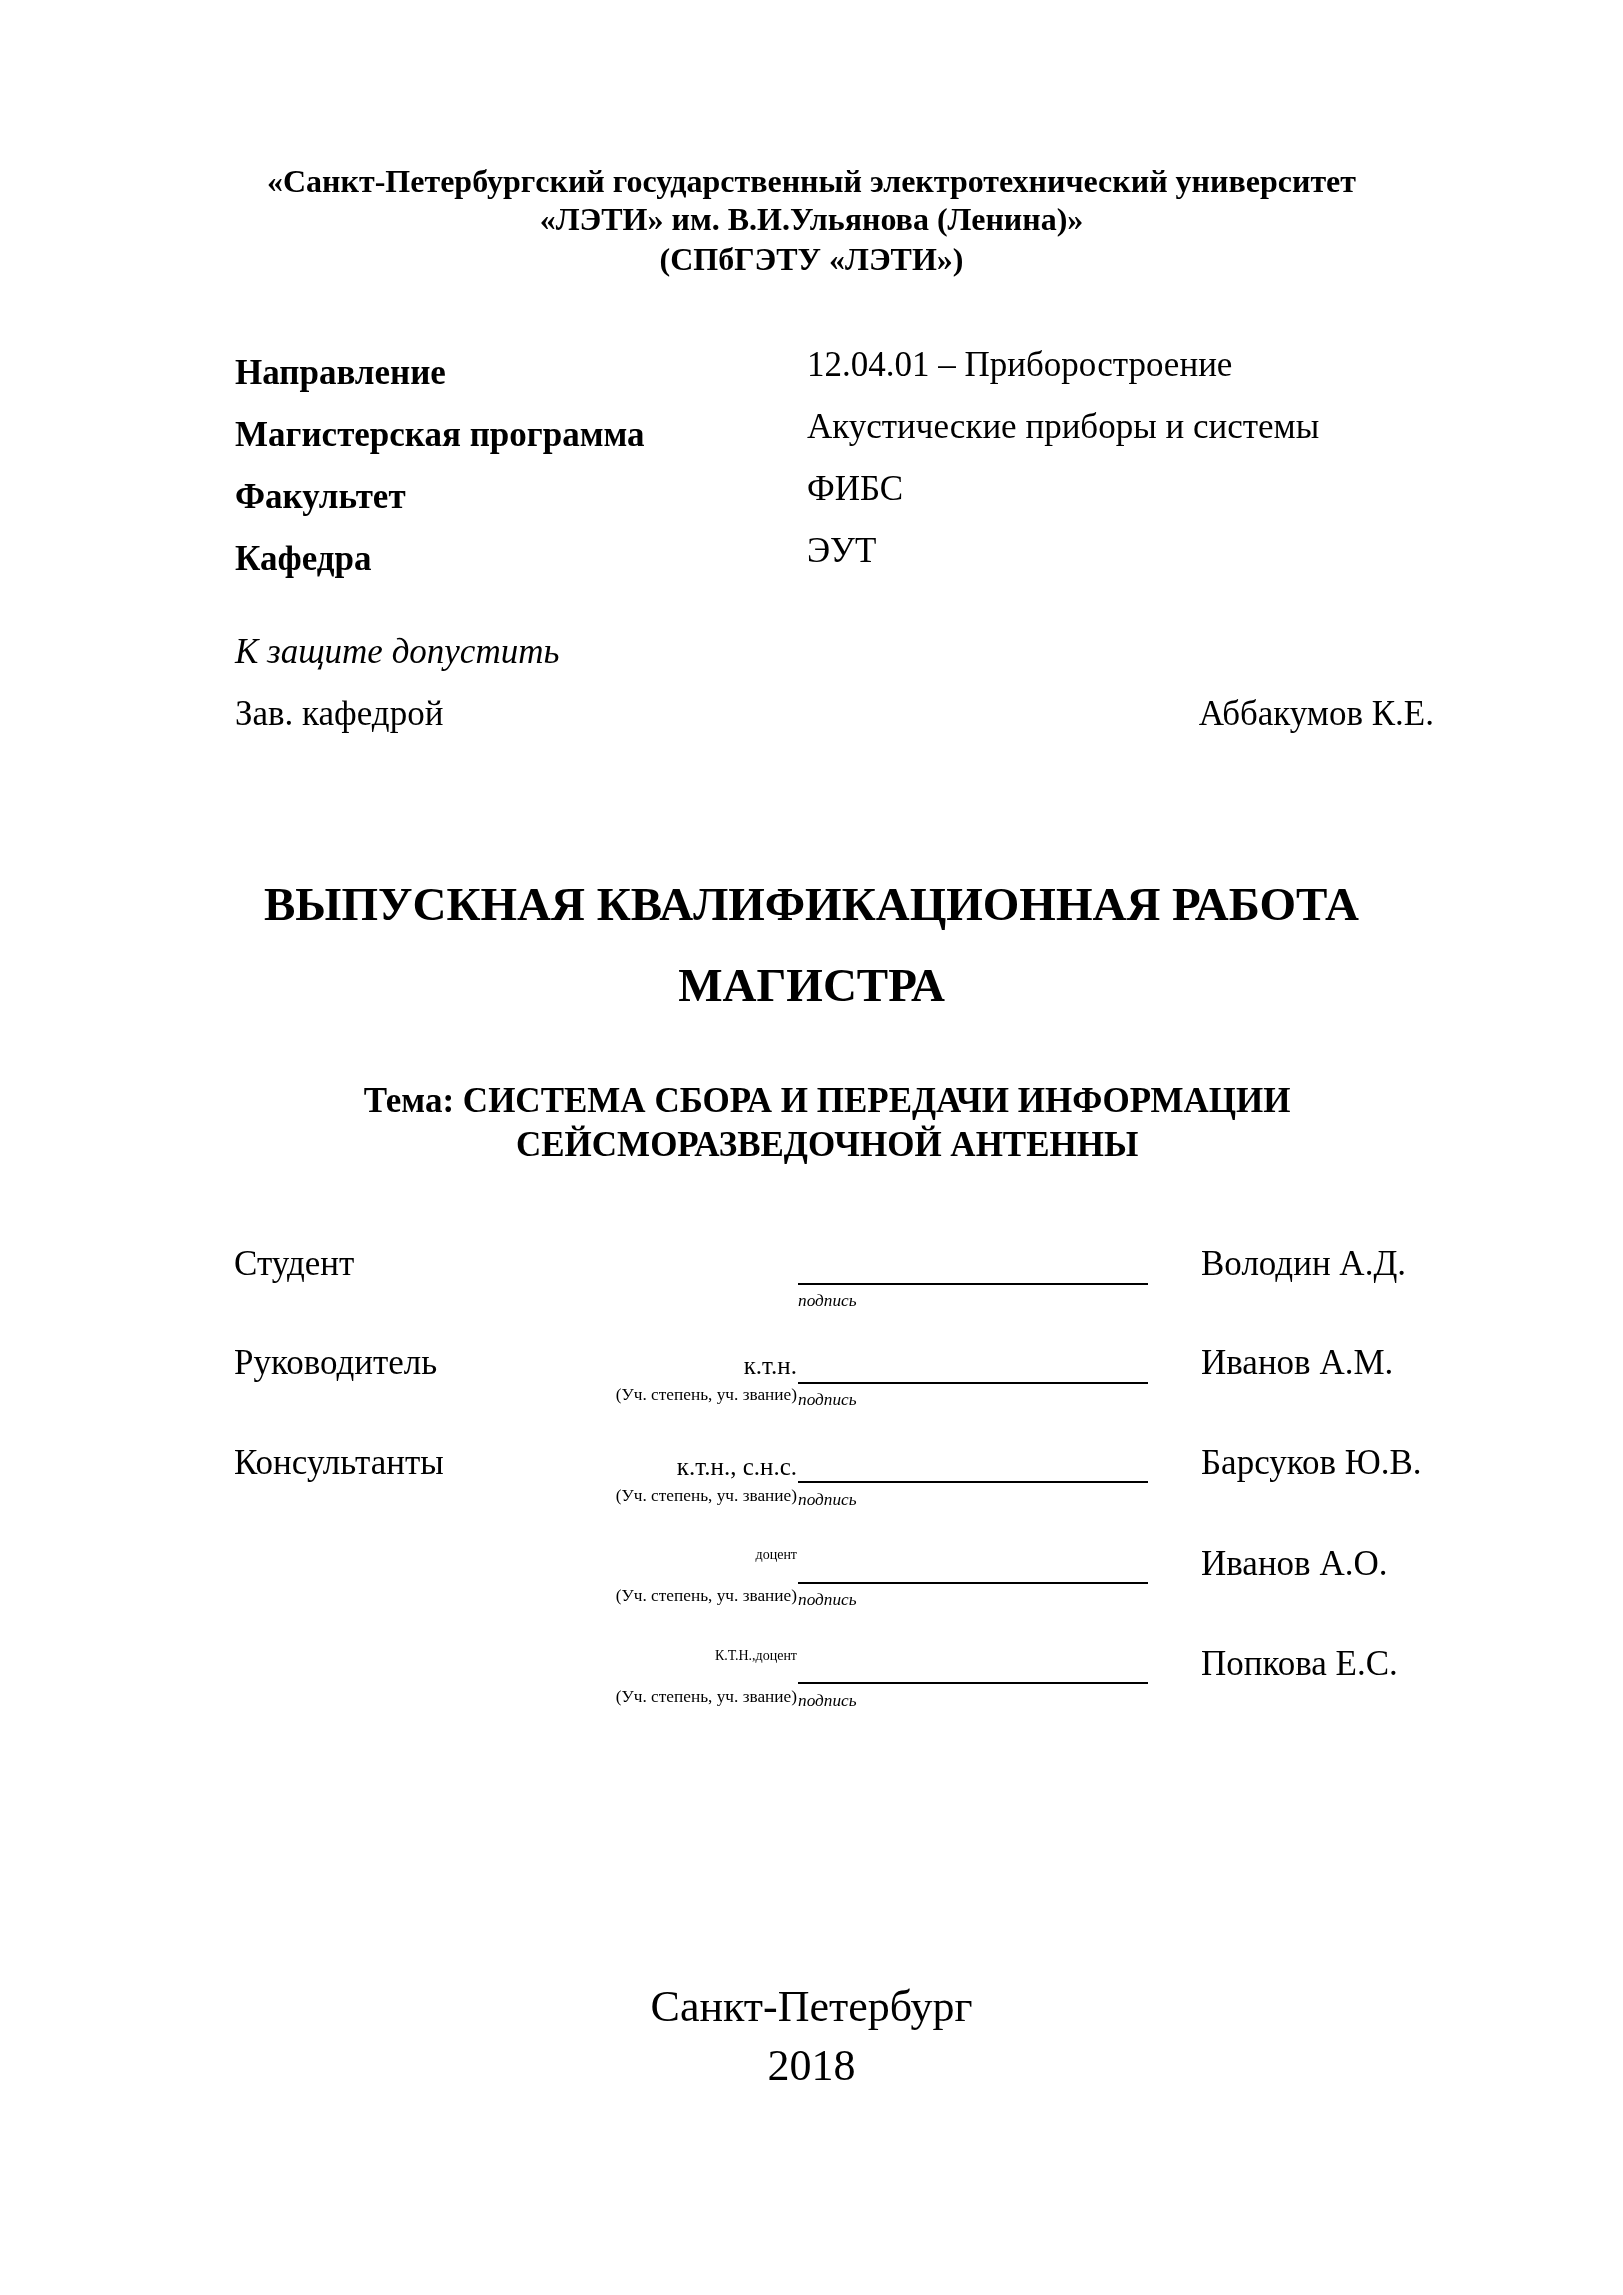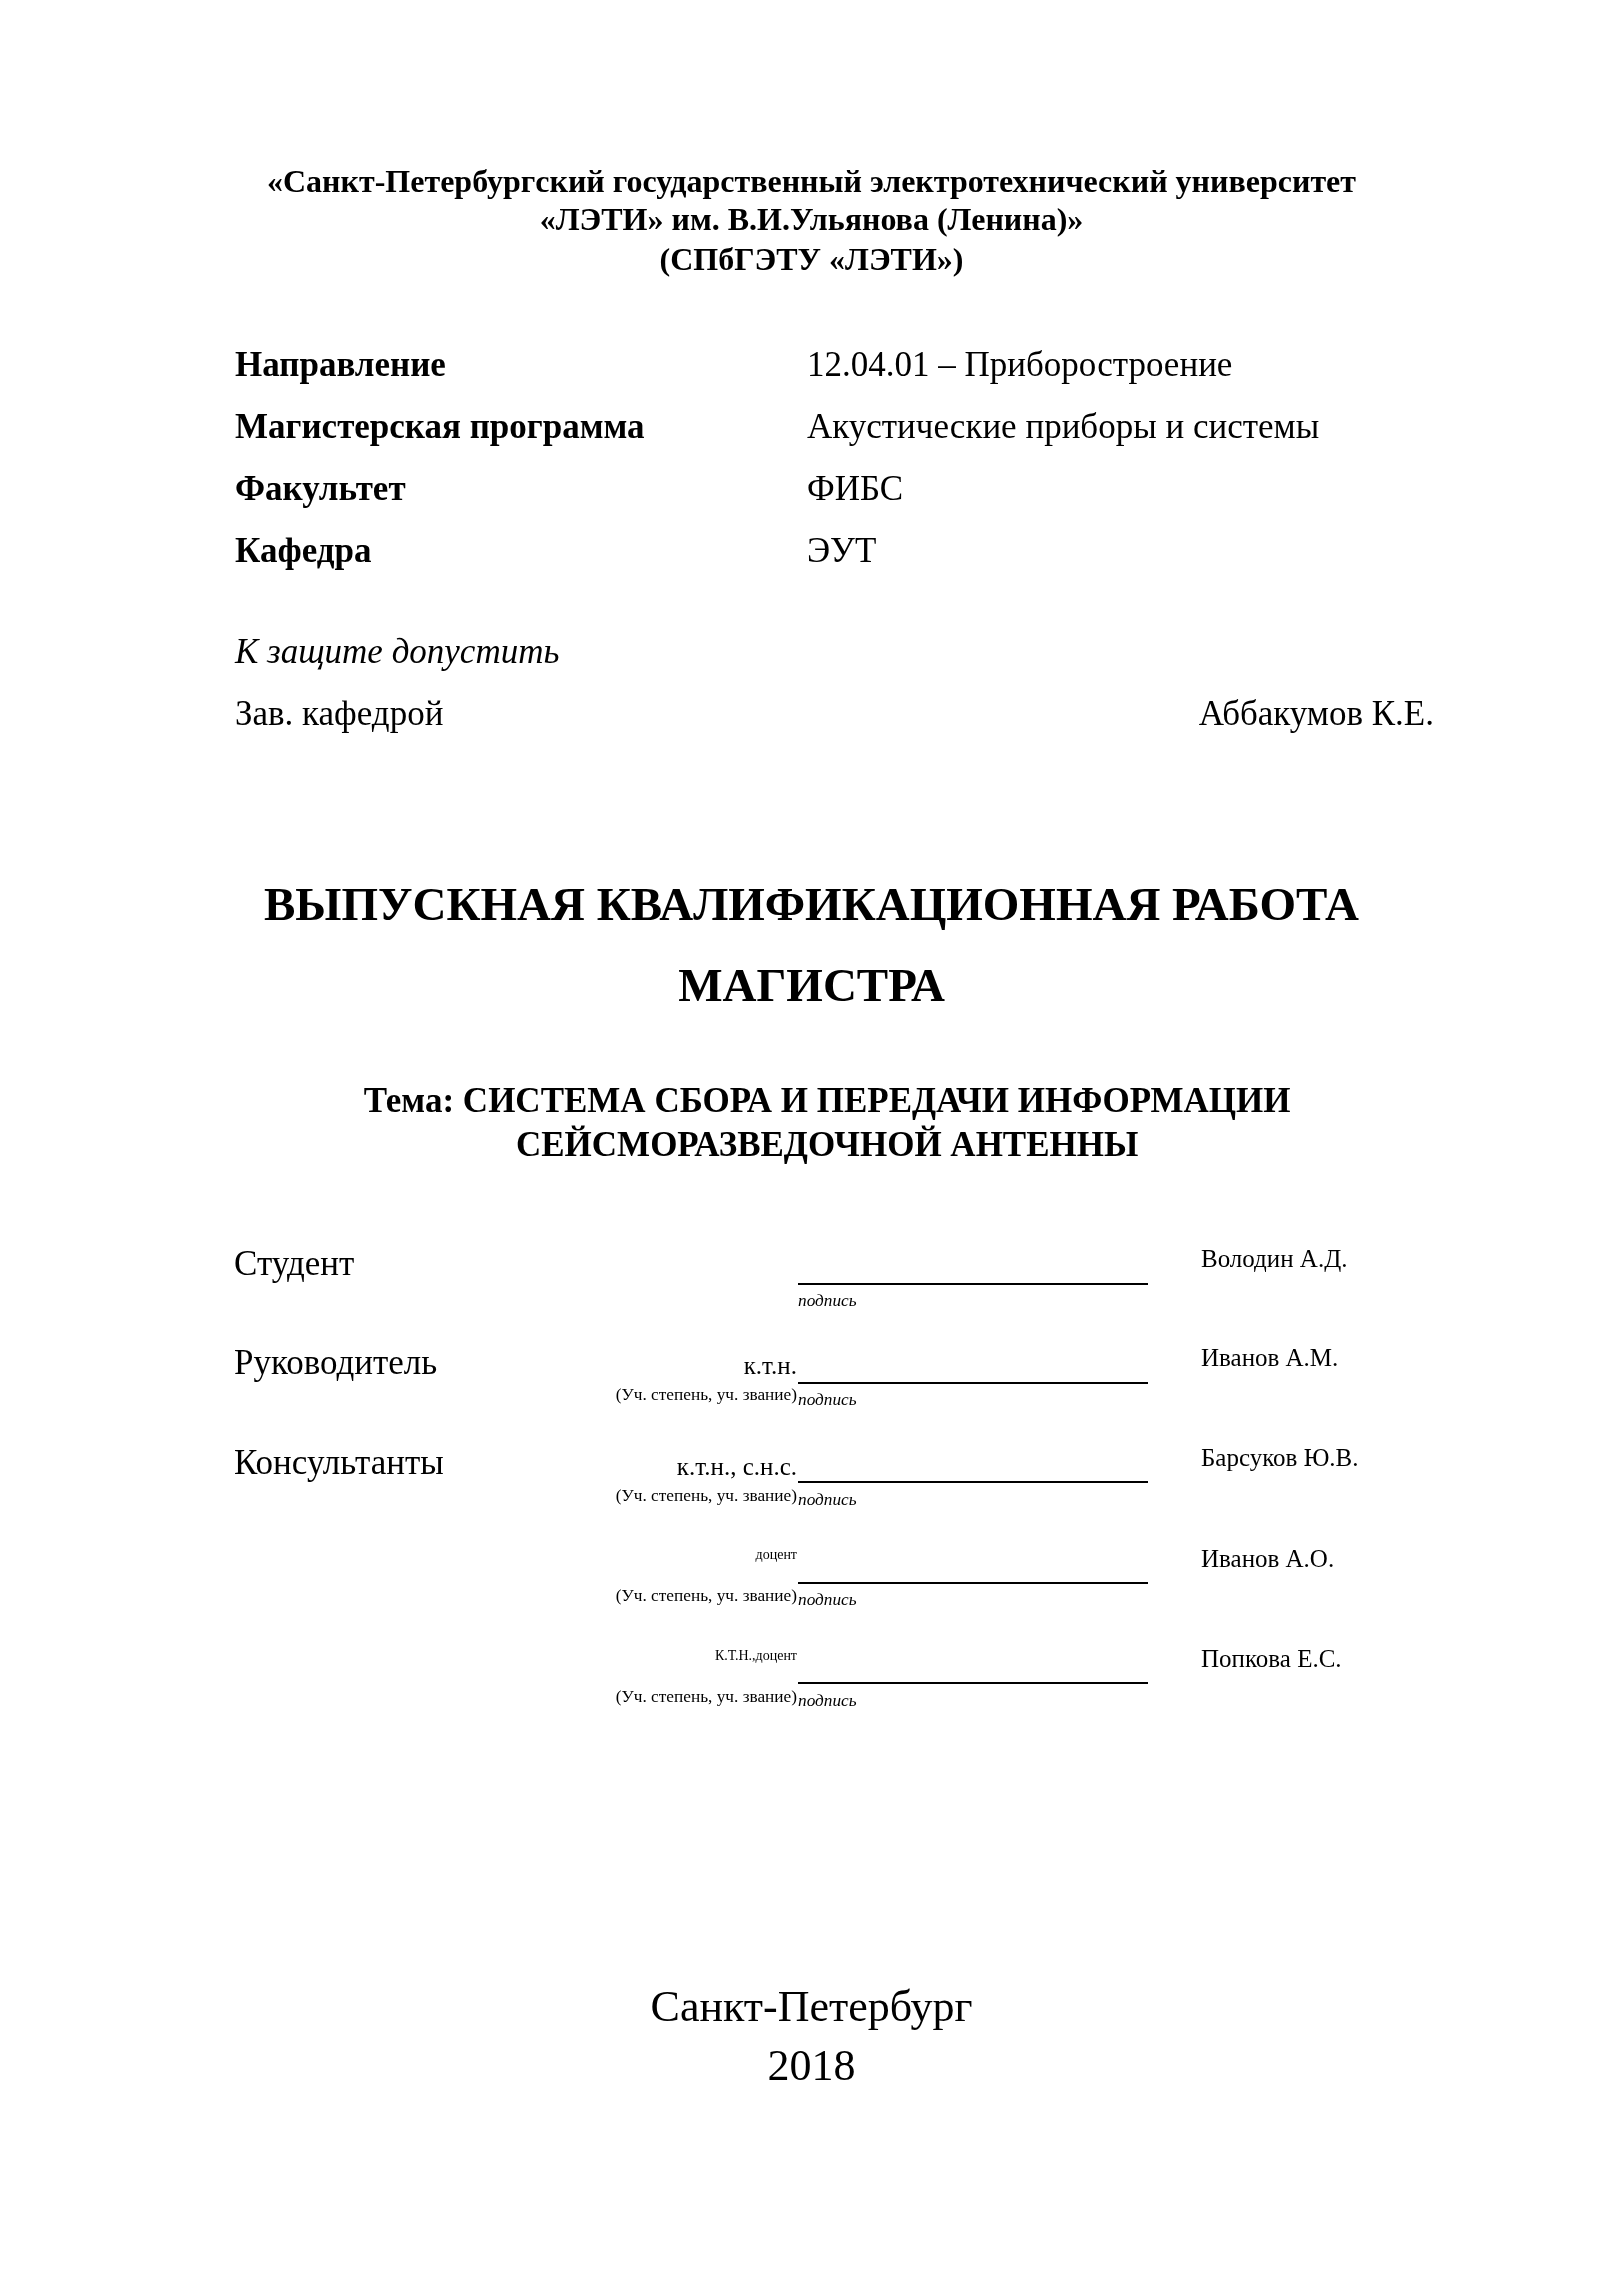--- a/index.html
+++ b/index.html
@@ -2,32 +2,32 @@
 <html style="font-size:12.6px"><head>
 <meta charset="utf-8">
 <style>
   html, body { margin: 0; padding: 0; background: #ffffff; }
   body { width: 1623px; height: 2295px; position: relative; overflow: hidden;
          font-family: "Liberation Serif", "DejaVu Serif", serif; color: #000; }
   .abs { position: absolute; white-space: nowrap; line-height: 1; }
   .center { left: 0; width: 1623px; text-align: center; }
   .hdr { font-weight: bold; font-size: 32px; }
   .field { font-size: 35px; }
-  .bold { font-weight: bold; }
+  .bold { font-weight: bold; margin-top: 8px; }
   .ital { font-style: italic; }
   .title { font-weight: bold; font-size: 47px; }
   .tema { font-weight: bold; font-size: 35px; }
   .sigrole { font-size: 35px; left: 234px; }
   .deg { width: 314px; left: 483px; text-align: right; }
   .deg-val { font-size: 25px; }
   .deg-val.small { font-size: 14px; }
   .deg-hint { font-size: 17.3px; }
   .sigline { position: absolute; left: 798px; width: 350px; height: 0; border-top: 2.4px solid #000; }
   .sighint { position: absolute; left: 798px; width: 350px; text-align: left; font-size: 17.3px; font-style: italic; line-height: 1; }
-  .signame { font-size: 25px; left: 1201px; }
+  .signame { font-size: 35px; left: 1201px; }
   .footer { font-size: 44px; }
 </style>
 </head>
 <body>
 
 <div class="abs center hdr" style="top:165px">«Санкт-Петербургский государственный электротехнический университет</div>
 <div class="abs center hdr" style="top:203px">«ЛЭТИ» им. В.И.Ульянова (Ленина)»</div>
 <div class="abs center hdr" style="top:243px">(СПбГЭТУ «ЛЭТИ»)</div>
 
 <div>

